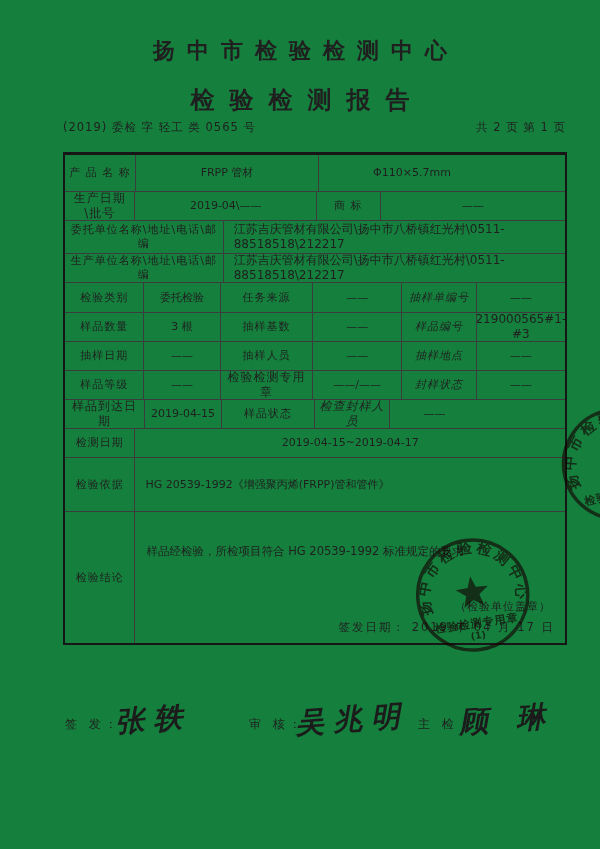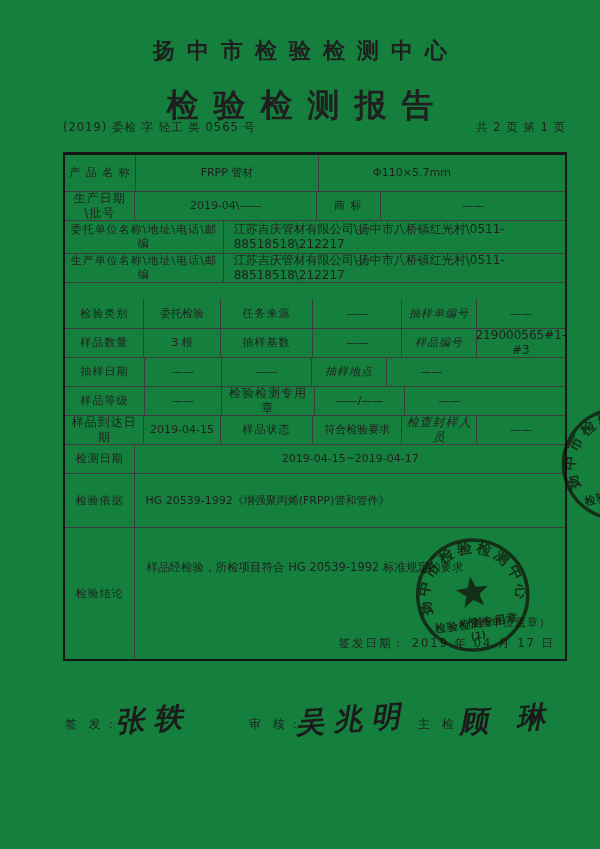--- a/index.html
+++ b/index.html
@@ -9,21 +9,21 @@
     background:#15803d; overflow:hidden; color:#1f1f1f;
   }
   .title1 {
     position:absolute; top:36px; left:0; width:100%; text-align:center;
     font-family:"DejaVu Serif","Liberation Serif",serif;
     font-size:22px; font-weight:bold; letter-spacing:12px; text-indent:12px;
   }
   .title2 {
     position:absolute; top:84px; left:0; width:100%; text-align:center;
     font-family:"DejaVu Serif","Liberation Serif",serif;
-    font-size:32px; font-weight:bold; letter-spacing:15px; text-indent:15px;
+    font-size:24px; font-weight:bold; letter-spacing:15px; text-indent:15px;
   }
   .docline { position:absolute; top:120px; left:63px; width:503px; display:flex;
     justify-content:space-between; font-size:11.5px; letter-spacing:1px; }
   .rpt-table {
     position:absolute; left:63px; top:152px; width:504px;
     border:2px solid #161616; border-top-width:3px; background:transparent;
   }
   .t-row { display:flex; border-bottom:1px solid #3c3c3c; }
   .t-row:last-child { border-bottom:none; }
   .cell {
@@ -32,21 +32,21 @@
     text-align:center; font-size:11px; line-height:1.25; padding:2px 3px;
     overflow:hidden;
   }
   .cell:last-child { border-right:none; }
   .lbl { letter-spacing:1px; }
   .left { justify-content:flex-start; text-align:left; padding-left:10px; }
   .w71{width:71px;} .w183{width:183px;} .w64{width:64px;} .w185{width:186px;}
   .w160{width:160px;} .w343{width:344px;}
   .w80{width:80px;} .w77{width:77px;} .w93{width:93px;} .w90{width:90px;}
   .w75{width:75px;font-style:italic;} .w88{width:89px;} .w432{width:433px;}
-  .h38{height:37px;} .h29{height:29px;} .h33{height:33px;} .h30{height:30px;margin-top:16px;}
+  .h38{height:37px;} .h29{height:29px;} .h33{height:33px;} .h30{height:30px;}
   .h54{height:54px;} .h131{height:131px;} .h44{height:44px;}
   .small { font-size:12px; }
   .concl-cell { position:relative; display:block; padding:0; }
   .concl-text { position:absolute; left:11px; top:32px; font-size:11.5px; }
   .seal-note { position:absolute; right:14px; top:88px; font-size:11px; letter-spacing:1px; }
   .issue-line { position:absolute; right:10px; top:108px; font-size:11.5px; letter-spacing:2px; }
   .sig-row { position:absolute; left:63px; top:698px; width:510px; height:60px; }
   .sig-label { position:absolute; font-size:12px; letter-spacing:4px; top:18px; }
   .sig-name {
     position:absolute; top:2px;
@@ -110,38 +110,39 @@
       <div class="cell w77">3 根</div>
       <div class="cell lbl w93">抽样基数</div>
       <div class="cell w90">——</div>
       <div class="cell lbl w75">样品编号</div>
       <div class="cell w88 small">219000565#1-#3</div>
     </div>
 
     <div class="t-row h29">
       <div class="cell lbl w80">抽样日期</div>
       <div class="cell w77">——</div>
+      <div class="cell lbl w93">抽样人员</div>
       <div class="cell w90">——</div>
       <div class="cell lbl w75">抽样地点</div>
       <div class="cell w88">——</div>
     </div>
 
     <div class="t-row h29">
       <div class="cell lbl w80">样品等级</div>
       <div class="cell w77">——</div>
       <div class="cell lbl w93 small">检验检测专用章</div>
       <div class="cell w90">——/——</div>
+      <div class="cell lbl w75">封样状态</div>
       <div class="cell w88">——</div>
     </div>
 
     <div class="t-row h29">
       <div class="cell lbl w80 small">样品到达日期</div>
       <div class="cell w77">2019-04-15</div>
       <div class="cell lbl w93">样品状态</div>
-      <div class="cell w90">符合检验要求</div>
       <div class="cell lbl w75 small">检查封样人员</div>
       <div class="cell w88">——</div>
     </div>
 
     <div class="t-row h29">
       <div class="cell lbl w71">检测日期</div>
       <div class="cell w432">2019-04-15~2019-04-17</div>
     </div>
 
     <div class="t-row h54">

